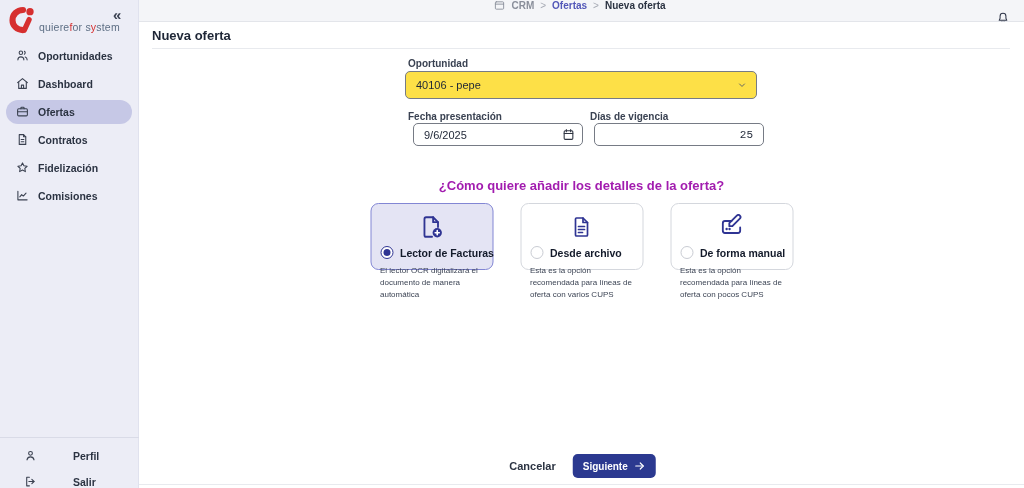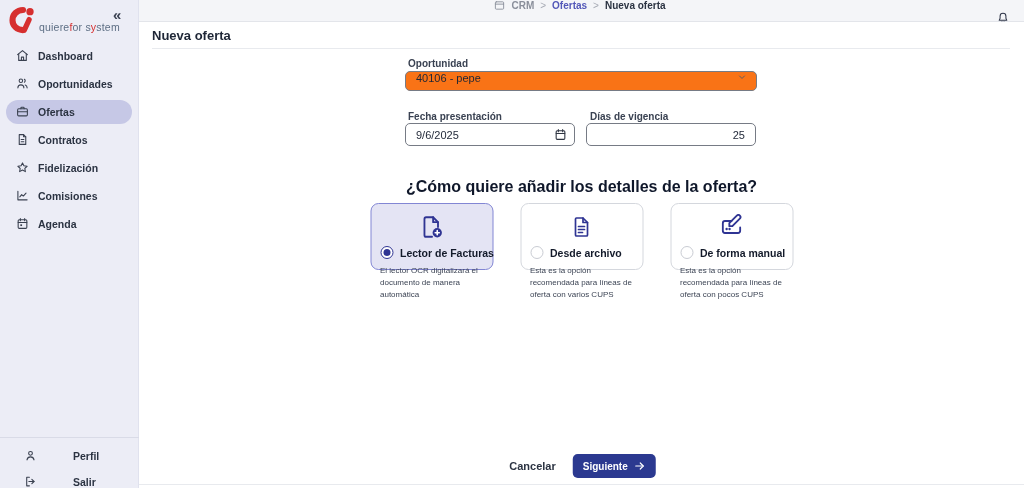--- a/index.html
+++ b/index.html
@@ -48,41 +48,41 @@
   .bell { margin-left:auto; color:#30374a; display:flex; cursor:pointer; }
   
   .main { position:absolute; left:139px; top:22px; width:885px; height:466px; background:#fff; }
   .page-title { position:absolute; top:6px; left:13px; font-size:13px; font-weight:bold; color:#1e2636; }
   .title-divider { position:absolute; top:26px; left:13px; right:14px; border-top:1px solid #e8eaee; }
   .fld-label { position:absolute; font-size:10px; font-weight:600; color:#3a4252; }
   .lbl-opp   { left:269px; top:36px; }
   .lbl-fecha { left:269px; top:89px; }
   .lbl-dias  { left:451px; top:89px; }
   .select-box {
-    position:absolute; left:266px; top:49px; width:352px; height:20px;
-    border:1px solid #767b85; border-radius:5px; background:#f97316;
-    display:flex; padding:0 9px 0 10px;
+    position:absolute; left:266px; top:49px; width:352px; height:28px;
+    border:1px solid #767b85; border-radius:5px; background:#fde047;
+    display:flex; align-items:center; padding:0 9px 0 10px;
     font-size:11px; color:#1e2636; cursor:pointer;
   }
   .select-box .chev { margin-left:auto; color:#555b66; display:flex; }
   .input-wrap {
     position:absolute; top:101px; height:23px; border:1px solid #767b85;
-    border-radius:5px; background:#fff; display:flex; align-items:center; padding:0 7px 0 0;
+    border-radius:5px; background:#fff; display:flex; align-items:center; padding:0 7px 0 0;margin-left:8px;
   }
   .input-wrap input {
     border:none; outline:none; background:transparent; height:100%; width:100%;
     font-family:"Liberation Sans", sans-serif; font-size:11px; color:#1e2636; padding:0 0 0 10px;
   }
   .wrap-fecha { left:266px; width:170px; }
   .wrap-dias  { left:447px; width:170px; }
-  .wrap-dias input { text-align:right; padding-right:3px; }
+  .wrap-dias input { text-align:right; padding-right:3px;font-family:Liberation Mono, monospace; }
   .cal-ic { color:#2f3542; display:flex; cursor:pointer; }
   .question {
     position:absolute; top:156px; left:0; right:0; text-align:center;
-    font-size:16px; font-weight:bold; color:#0f172a;
+    font-size:13px; font-weight:bold; color:#a21caf;
   }
   .cards { position:absolute; top:181px; left:50%; transform:translateX(-50%); display:flex; gap:27px; }
   .card {
     width:123px; height:67px; border:1px solid #d4d7dd; border-radius:8px;
     background:#fff; padding:7px 9px 0 9px; cursor:pointer;
   }
   .card.selected { background:#e4e4f4; border:1.5px solid #8286d4; }
   .card-icon { height:32px; display:flex; align-items:center; justify-content:center; color:#2f3493; }
   .card-title-row { display:flex; align-items:center; gap:7px; margin-top:3px; }
   .radio { width:13px; height:13px; border-radius:50%; border:1px solid #c9ccd3; background:#fff; position:relative; flex:0 0 auto; }
@@ -118,38 +118,38 @@
         <path d="M24 15.5 18.5 27.5" stroke="#d62f2f" stroke-width="6" stroke-linecap="round"></path>
       </svg>
     </span>
     <span class="brand-text"><span>quiere</span><span class="red">f</span><span>or</span><span> s</span><span class="red">y</span><span>stem</span></span>
     <span class="collapse-btn">«</span>
 
     <div class="nav">
       <div class="nav-item">
         <span>
           <svg width="13" height="13" viewBox="0 0 24 24" fill="none" stroke="currentColor" stroke-width="2" stroke-linecap="round" stroke-linejoin="round">
-              <path d="M3 10.5 12 3l9 7.5"></path>
-              <path d="M5 9.5V21h14V9.5"></path>
-              <path d="M10 21v-6h4v6"></path>
-            </svg>
-        </span>
-        <span>Dashboard</span>
-      </div>
-      <div class="nav-item">
-        <span>
-          <svg width="13" height="13" viewBox="0 0 24 24" fill="none" stroke="currentColor" stroke-width="2" stroke-linecap="round" stroke-linejoin="round">
               <circle cx="9" cy="7" r="3.2"></circle>
               <path d="M3.5 20c0-3 2.5-5.5 5.5-5.5s5.5 2.5 5.5 5.5"></path>
               <path d="M15.5 4.3a3.2 3.2 0 0 1 0 5.4"></path>
               <path d="M17 14.8c2.2.7 3.5 2.8 3.5 5.2"></path>
             </svg>
         </span>
         <span>Oportunidades</span>
       </div>
+      <div class="nav-item">
+        <span>
+          <svg width="13" height="13" viewBox="0 0 24 24" fill="none" stroke="currentColor" stroke-width="2" stroke-linecap="round" stroke-linejoin="round">
+              <path d="M3 10.5 12 3l9 7.5"></path>
+              <path d="M5 9.5V21h14V9.5"></path>
+              <path d="M10 21v-6h4v6"></path>
+            </svg>
+        </span>
+        <span>Dashboard</span>
+      </div>
       <div class="nav-item selected">
         <span>
           <svg width="13" height="13" viewBox="0 0 24 24" fill="none" stroke="currentColor" stroke-width="2" stroke-linecap="round" stroke-linejoin="round">
               <rect x="3" y="7" width="18" height="13" rx="2"></rect>
               <path d="M9 7V5.5A1.5 1.5 0 0 1 10.5 4h3A1.5 1.5 0 0 1 15 5.5V7"></path>
               <path d="M3 12.5h18"></path>
             </svg>
         </span>
         <span>Ofertas</span>
       </div>
@@ -172,30 +172,20 @@
         <span>Fidelización</span>
       </div>
       <div class="nav-item">
         <span>
           <svg width="13" height="13" viewBox="0 0 24 24" fill="none" stroke="currentColor" stroke-width="2" stroke-linecap="round" stroke-linejoin="round">
               <path d="M3.5 4v16h17"></path>
               <path d="M7 14.5l3.5-4 3 2.5 5-5.5"></path>
             </svg>
         </span>
         <span>Comisiones</span>
-      </div>
-      <div class="nav-item">
-        <span>
-          <svg width="13" height="13" viewBox="0 0 24 24" fill="none" stroke="currentColor" stroke-width="2" stroke-linecap="round" stroke-linejoin="round">
-              <rect x="4" y="5" width="16" height="16" rx="2"></rect>
-              <path d="M8 3v4M16 3v4M4 10h16"></path>
-              <rect x="8" y="13.5" width="3.2" height="3.2" fill="currentColor" stroke="none"></rect>
-            </svg>
-        </span>
-        <span>Agenda</span>
       </div>
     </div>
 
     <div class="side-footer">
       <div class="nav-item">
         <span>
           <svg width="13" height="13" viewBox="0 0 24 24" fill="none" stroke="currentColor" stroke-width="2" stroke-linecap="round" stroke-linejoin="round">
               <circle cx="12" cy="8" r="3.5"></circle>
               <path d="M5.5 20c.6-3.3 3.3-5.5 6.5-5.5s5.9 2.2 6.5 5.5"></path>
             </svg>

